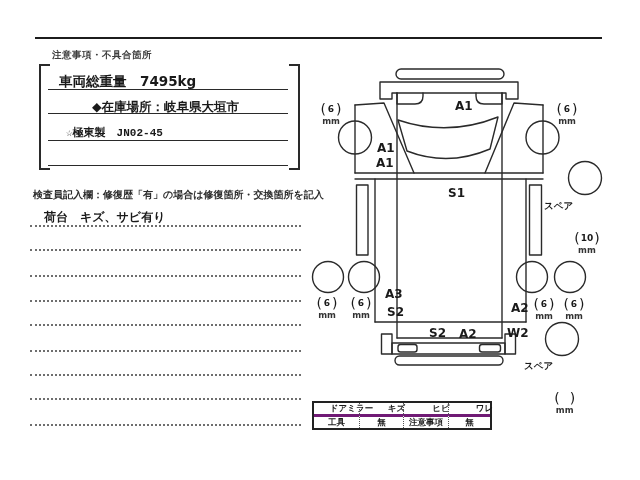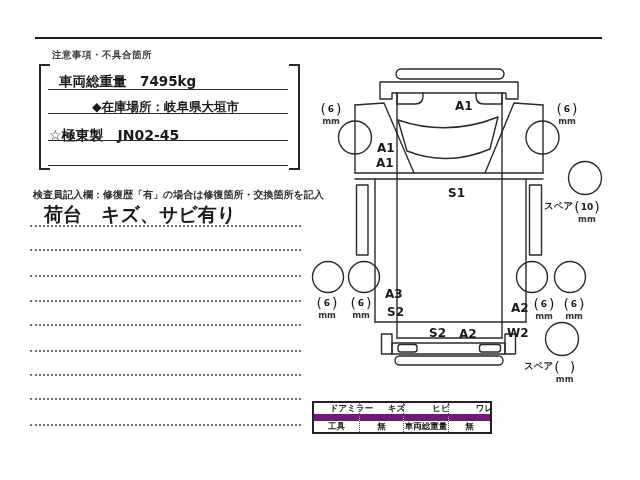--- a/index.html
+++ b/index.html
@@ -14,60 +14,60 @@
   .note-label{position:absolute;left:52px;top:50px;font-size:9.5px;font-weight:bold;color:#3d3d3d;letter-spacing:.5px;line-height:1;}
   
   .bracket-l{position:absolute;left:39px;top:64px;width:9px;height:102px;
     border-left:2px solid #2a2a2a;border-top:2px solid #2a2a2a;border-bottom:2px solid #2a2a2a;}
   .bracket-r{position:absolute;left:289px;top:64px;width:9px;height:102px;
     border-right:2px solid #2a2a2a;border-top:2px solid #2a2a2a;border-bottom:2px solid #2a2a2a;}
   .info-row{position:absolute;line-height:1;font-weight:bold;white-space:nowrap;}
   .uline{position:absolute;left:48px;width:240px;border-bottom:1.5px solid #2a2a2a;}
   
   .insp-instruction{position:absolute;left:33px;top:190px;font-size:10px;font-weight:bold;color:#2e2e2e;line-height:1;white-space:nowrap;}
-  .insp-entry{position:absolute;left:44px;top:205px;font-size:19px;font-weight:bold;line-height:1;white-space:nowrap;}
+  .insp-entry{position:absolute;left:44px;top:211px;font-size:12px;font-weight:bold;line-height:1;white-space:nowrap;}
   .dots{position:absolute;left:30px;width:271px;border-bottom:2px dotted #6e6e6e;height:0;}
   
   .dlabel{position:absolute;font-size:12px;font-weight:bold;line-height:1;white-space:nowrap;}
   .tire{position:absolute;width:34px;text-align:center;line-height:1;}
   .tire .val{font-size:9px;font-weight:bold;white-space:nowrap;}
   .p{font-size:14px;font-weight:400;vertical-align:-2px;}
   .num{display:inline-block;min-width:8px;font-size:9px;font-weight:bold;padding:0 1px;}
   .tire .unit{font-size:8.5px;margin-top:1px;font-weight:bold;color:#333;}
   .spare{position:absolute;display:flex;gap:1px;line-height:1;}
   .spare .slabel{font-size:9.5px;font-weight:bold;margin-top:4px;white-space:nowrap;}
-  .spare .col{text-align:center;}
+  .spare .col{text-align:center;margin-top:31px;}
   .spare .val{font-size:9px;font-weight:bold;white-space:nowrap;}
   .spare .unit{font-size:8.5px;margin-top:1px;font-weight:bold;color:#333;}
   
   .dmg{position:absolute;left:312px;top:401px;border:2px solid #222;display:grid;
        grid-template-columns:45px 44px 45px 42px;background:#fff;}
   .dmg .c{height:11px;display:flex;align-items:center;justify-content:center;
-          font-size:8.5px;font-weight:bold;border-left:1px dotted #555;border-top:7px solid #701a75;line-height:1;white-space:nowrap;}
+          font-size:8.5px;font-weight:bold;border-left:1px dotted #555;border-top:3px solid #701a75;line-height:1;white-space:nowrap;}
   .dmg .fc{border-left:none;}
   .dmg .fr{border-top:none;padding-left:30px;}
   svg{position:absolute;left:0;top:0;}
 </style>
 </head>
 <body>
 
 <div class="top-rule"></div>
 
 <div class="note-label">注意事項・不具合箇所</div>
 
 <div class="bracket-l"></div>
 <div class="bracket-r"></div>
 
 <div class="info-row" style="left:59px;top:75px;font-size:13.5px;">車両総重量　7495kg</div>
 <div class="uline" style="top:89px;"></div>
 
 <div class="info-row" style="left:48px;top:101px;font-size:12.5px;margin-left:44px;">◆在庫場所：岐阜県大垣市</div>
 <div class="uline" style="top:113px;"></div>
 
-<div class="info-row" style="left:49px;top:128px;font-size:14px;">☆極東製　JN02-45</div>
+<div class="info-row" style="left:66px;top:128px;font-size:11px;font-family:Liberation Mono, monospace;">☆極東製　JN02-45</div>
 <div class="uline" style="top:140px;"></div>
 <div class="uline" style="top:165px;"></div>
 
 <div class="insp-instruction">検査員記入欄：修復歴「有」の場合は修復箇所・交換箇所を記入</div>
 <div class="insp-entry">荷台　キズ、サビ有り</div>
 
 <div class="dots" style="top:225px;"></div>
 <div class="dots" style="top:249px;"></div>
 <div class="dots" style="top:275px;"></div>
 <div class="dots" style="top:300px;"></div>
@@ -174,15 +174,15 @@
   </span>
 </div>
 
 <div class="dmg">
   <div class="c fc fr">ドアミラー</div>
   <div class="c fr">キズ</div>
   <div class="c fr">ヒビ</div>
   <div class="c fr">ワレ</div>
   <div class="c fc">工具</div>
   <div class="c">無</div>
-  <div class="c">車両総重量</div>
+  <div class="c">注意事項</div>
   <div class="c">無</div>
 </div>
 
 </body></html>

